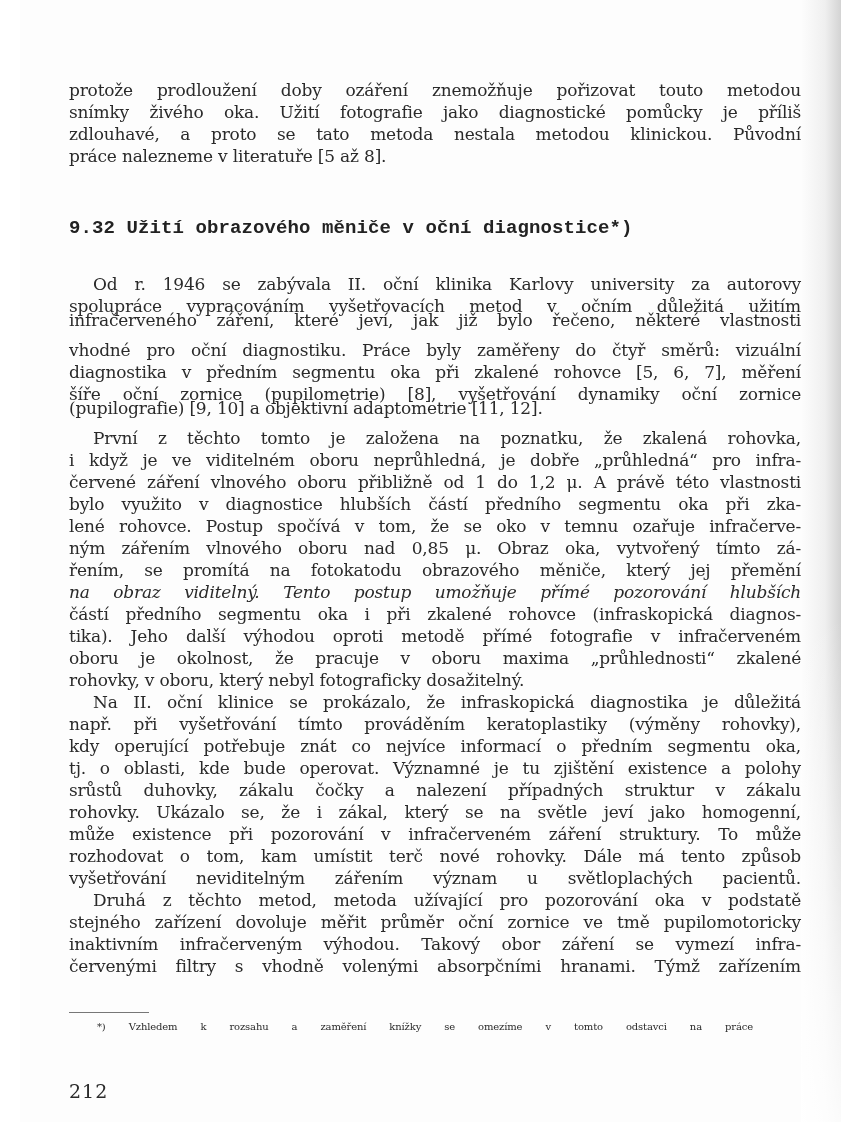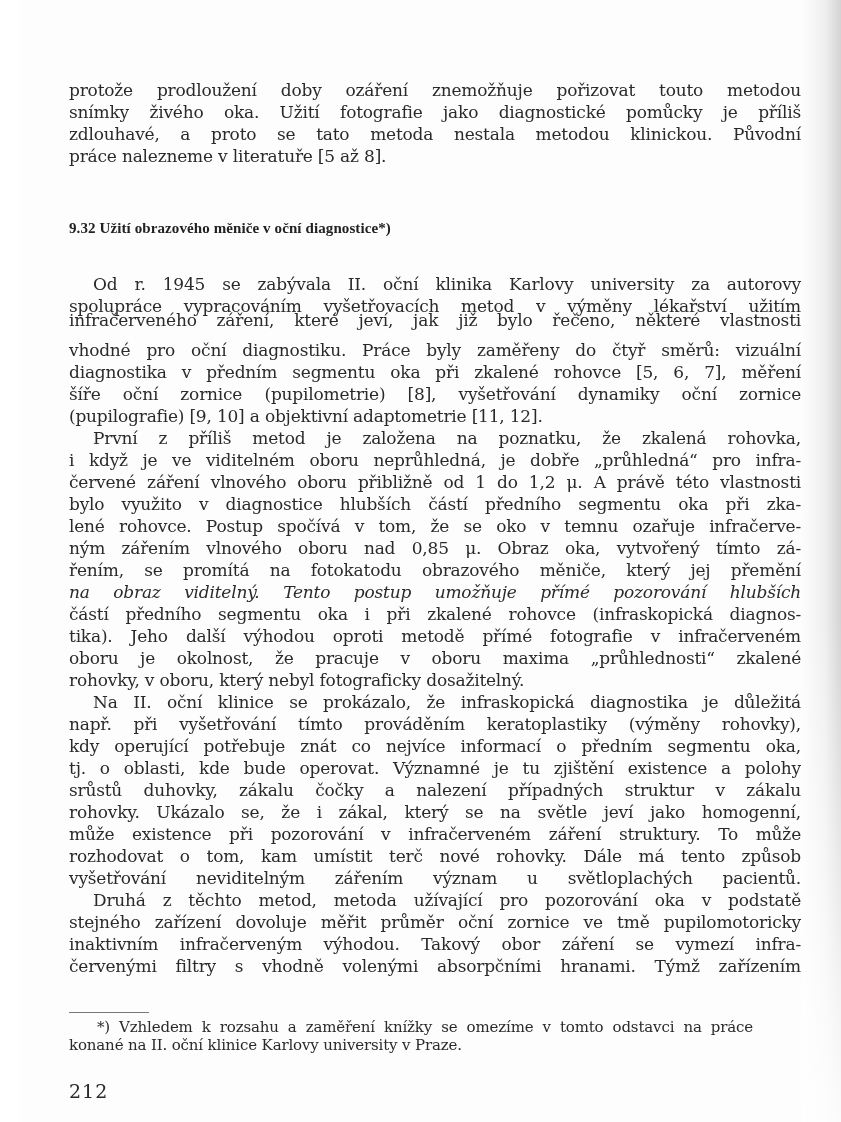--- a/index.html
+++ b/index.html
@@ -63,41 +63,41 @@
     .line.last {
       text-align-last: left;
     }
     .line.indent {
       padding-left: 24px;
       width: 708px;
     }
     .heading {
       position: absolute;
       left: 0;
-      font-family: Liberation Serif, serif;
+      font-family: Liberation Mono, monospace;
       font-weight: bold;
-      font-size: 15px;
+      font-size: 19px;
       line-height: 22px;
       white-space: nowrap;
       letter-spacing: 0.1px;
       color: #222;
     }
     .footnote-rule {
       position: absolute;
       left: 49px;
       top: 1012px;
       width: 80px;
       height: 0;
       border-top: 1px solid #777;
     }
     .footnote-line {
       position: absolute;
       left: 49px;
       width: 684px;
-      font-size: 15px;
+      font-size: 10px;
       line-height: 18px;
       white-space: nowrap;
       letter-spacing: -0.15px;
       text-align: justify;
       text-align-last: justify;
     }
     .footnote-line.indent {
       padding-left: 28px;
       width: 656px;
     }
@@ -125,31 +125,31 @@
     <div class="line" style="top:22px;">snímky živého oka. Užití fotografie jako diagnostické pomůcky je příliš</div>
     <div class="line" style="top:44px;">zdlouhavé, a proto se tato metoda nestala metodou klinickou. Původní</div>
     <div class="line last" style="top:66px;">práce nalezneme v literatuře [5 až 8].</div>
   </div>
 
   <div class="content" style="top:217px;">
     <div class="heading">9.32  Užití obrazového měniče v oční diagnostice*)</div>
   </div>
 
   <div class="content" style="top:273px;">
-    <div class="line indent" style="top:0px;">Od r. 1945 se zabývala II. oční klinika Karlovy university za autorovy</div>
-    <div class="line" style="top:22px;">spolupráce vypracováním vyšetřovacích metod v výměny lékařství užitím</div>
+    <div class="line indent" style="top:0px;">Od r. 1946 se zabývala II. oční klinika Karlovy university za autorovy</div>
+    <div class="line" style="top:22px;">spolupráce vypracováním vyšetřovacích metod v očním důležitá užitím</div>
     <div class="line" style="top:36px;">infračerveného záření, které jeví, jak již bylo řečeno, některé vlastnosti</div>
     <div class="line" style="top:66px;">vhodné pro oční diagnostiku. Práce byly zaměřeny do čtyř směrů: vizuální</div>
     <div class="line" style="top:88px;">diagnostika v předním segmentu oka při zkalené rohovce [5, 6, 7], měření</div>
     <div class="line" style="top:110px;">šíře oční zornice (pupilometrie) [8], vyšetřování dynamiky oční zornice</div>
-    <div class="line last" style="top:132px;">(pupilografie) [9, 10] a objektivní adaptometrie [11, 12].</div>
+    <div class="line last" style="top:124px;">(pupilografie) [9, 10] a objektivní adaptometrie [11, 12].</div>
   </div>
 
   <div class="content" style="top:427px;">
-    <div class="line indent" style="top:0px;">První z příliš metod je založena na poznatku, že zkalená rohovka,</div>
+    <div class="line indent" style="top:0px;">První z těchto tomto je založena na poznatku, že zkalená rohovka,</div>
     <div class="line" style="top:22px;">i když je ve viditelném oboru neprůhledná, je dobře „průhledná“ pro infra-</div>
     <div class="line" style="top:44px;">červené záření vlnového oboru přibližně od 1 do 1,2 μ. A právě této vlastnosti</div>
     <div class="line" style="top:66px;">bylo využito v diagnostice hlubších částí předního segmentu oka při zka-</div>
     <div class="line" style="top:88px;">lené rohovce. Postup spočívá v tom, že se oko v temnu ozařuje infračerve-</div>
     <div class="line" style="top:110px;">ným zářením vlnového oboru nad 0,85 μ. Obraz oka, vytvořený tímto zá-</div>
     <div class="line" style="top:132px;">řením, se promítá na fotokatodu obrazového měniče, který jej přemění</div>
     <div class="line" style="top:154px;font-style:italic;">na obraz viditelný. Tento postup umožňuje přímé pozorování hlubších</div>
     <div class="line" style="top:176px;">částí předního segmentu oka i při zkalené rohovce (infraskopická diagnos-</div>
     <div class="line" style="top:198px;">tika). Jeho další výhodou oproti metodě přímé fotografie v infračerveném</div>
     <div class="line" style="top:220px;">oboru je okolnost, že pracuje v oboru maxima „průhlednosti“ zkalené</div>
@@ -170,16 +170,15 @@
 
   <div class="content" style="top:889px;">
     <div class="line indent" style="top:0px;">Druhá z těchto metod, metoda užívající pro pozorování oka v podstatě</div>
     <div class="line" style="top:22px;">stejného zařízení dovoluje měřit průměr oční zornice ve tmě pupilomotoricky</div>
     <div class="line" style="top:44px;">inaktivním infračerveným výhodou. Takový obor záření se vymezí infra-</div>
     <div class="line" style="top:66px;">červenými filtry s vhodně volenými absorpčními hranami. Týmž zařízením</div>
   </div>
 
   <div class="footnote-rule"></div>
   <div class="footnote-line indent" style="top:1018px;">*) Vzhledem k rozsahu a zaměření knížky se omezíme v tomto odstavci na práce</div>
-  <div class="footnote-line last" style="top:1036px;">konané na II. oční klinice Karlovy university v Praze.</div>
 
   <div class="page-number">212</div>
 </div>
 
 </body></html>

